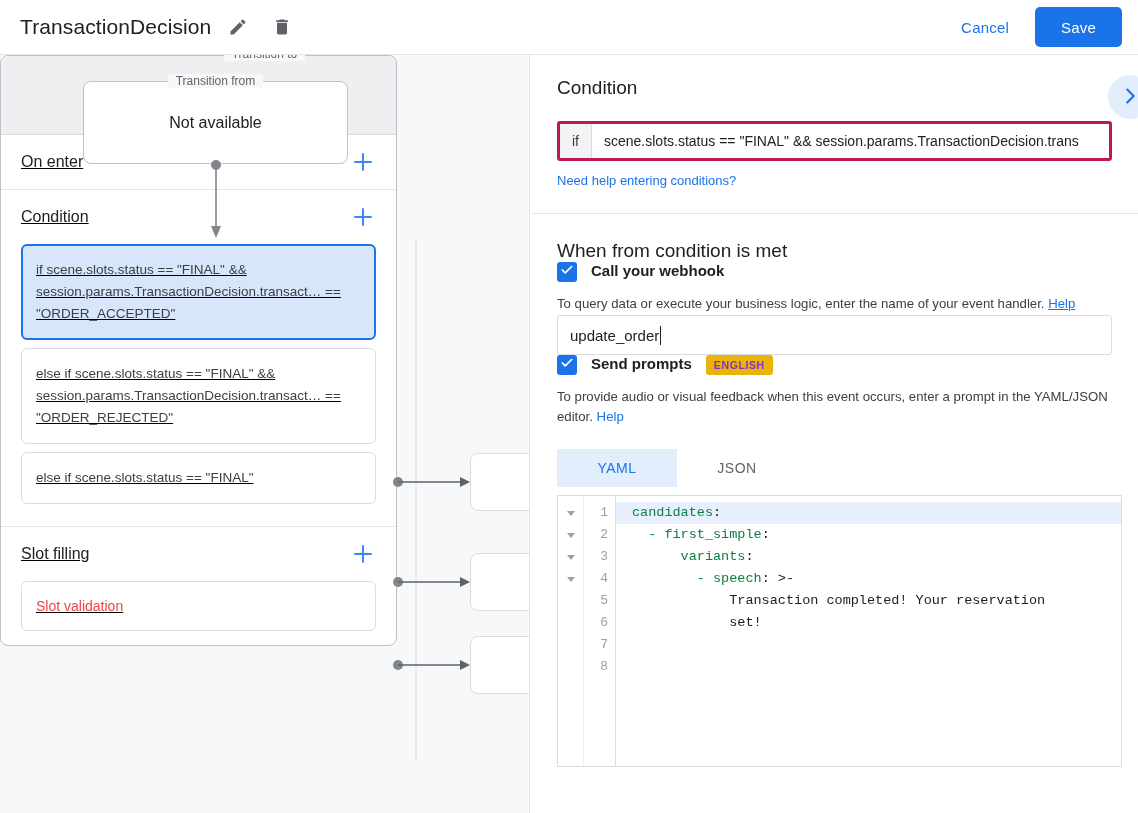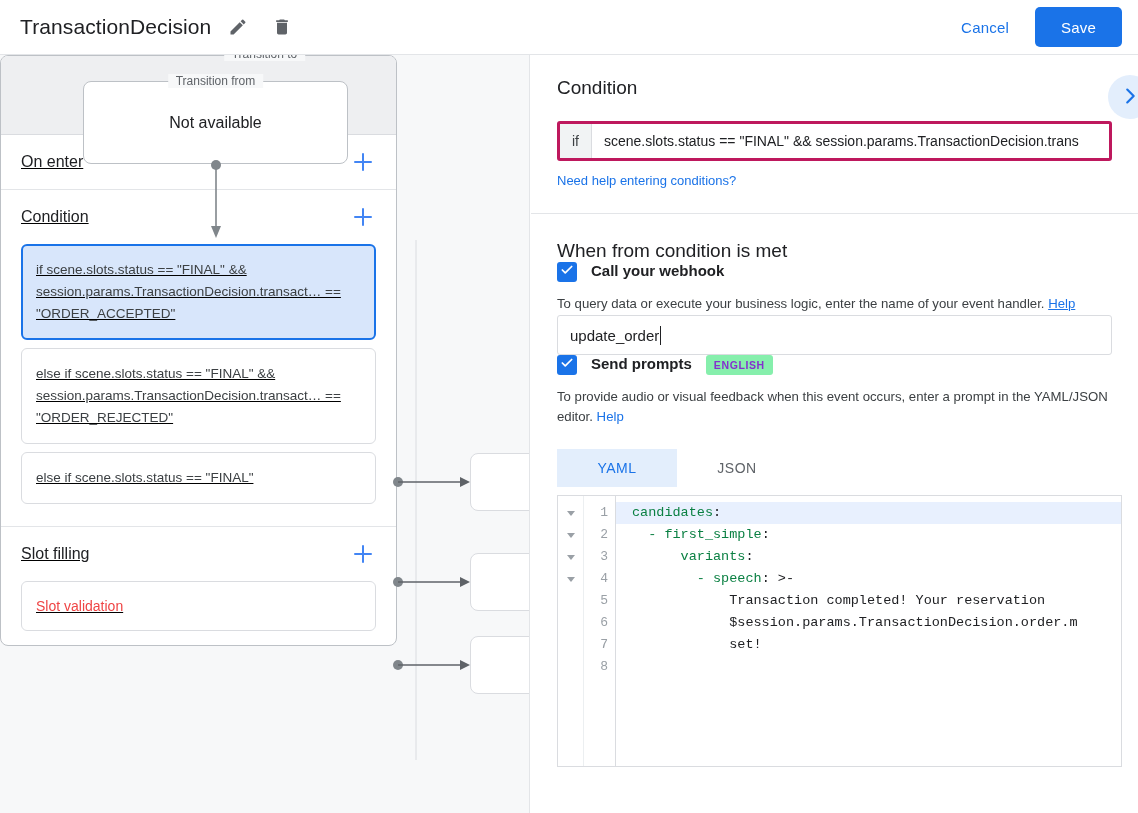--- a/index.html
+++ b/index.html
@@ -161,21 +161,21 @@
   .rp-met-title { font-size: 19px; color: #202124; }
 
   .check-row { display: flex; }
   .checkbox {
     width: 20px; height: 20px; border-radius: 3px; background: #1a73e8;
     display: flex; align-items: center; justify-content: center; cursor: pointer;
     flex: 0 0 20px;
   }
   .check-label { margin-left: 14px; font-size: 15px; font-weight: bold; color: #202124; }
   .badge {
-    margin-left: 14px; background: #86efac; color: #8430ce; font-size: 10.5px;
+    margin-left: 14px; background: #eab308; color: #8430ce; font-size: 10.5px;
     font-weight: bold; letter-spacing: .6px; padding: 4px 8px; border-radius: 3px;
   }
   .desc { margin-top: 12px; font-size: 13.2px; color: #3c4043; line-height: 20px; }
   .desc a { color: #1a73e8; text-decoration: none; }
   .desc a.underline { text-decoration: underline; }
 
   .text-input {
     margin-top: 1px; width: 100%; height: 40px;
     border: 1px solid #dadce0; border-radius: 3px; background: #fff;
     padding: 0 12px; font-size: 15px; color: #202124; font-family: inherit;
@@ -429,20 +429,19 @@
         <div class="gut-num">7</div>
         <div class="gut-num">8</div>
       </div>
 
       <div class="code">
         <div class="code-line hl"><span class="tok-key">candidates</span><span class="tok-punct">:</span></div>
         <div class="code-line">  <span class="tok-key">- </span><span class="tok-key">first_simple</span><span class="tok-punct">:</span></div>
         <div class="code-line">      <span class="tok-key">variants</span><span class="tok-punct">:</span></div>
         <div class="code-line">        <span class="tok-key">- </span><span class="tok-key">speech</span><span class="tok-punct">: </span><span class="tok-punct">&gt;-</span></div>
         <div class="code-line">            <span>Transaction completed! Your reservation</span></div>
-        <div class="code-line">            <span>$session.params.TransactionDecision.order.m</span></div>
         <div class="code-line">            <span>set!</span></div>
         <div class="code-line"><span></span></div>
       </div>
     </div>
 
   </div>
 </div>
 
 </body></html>

